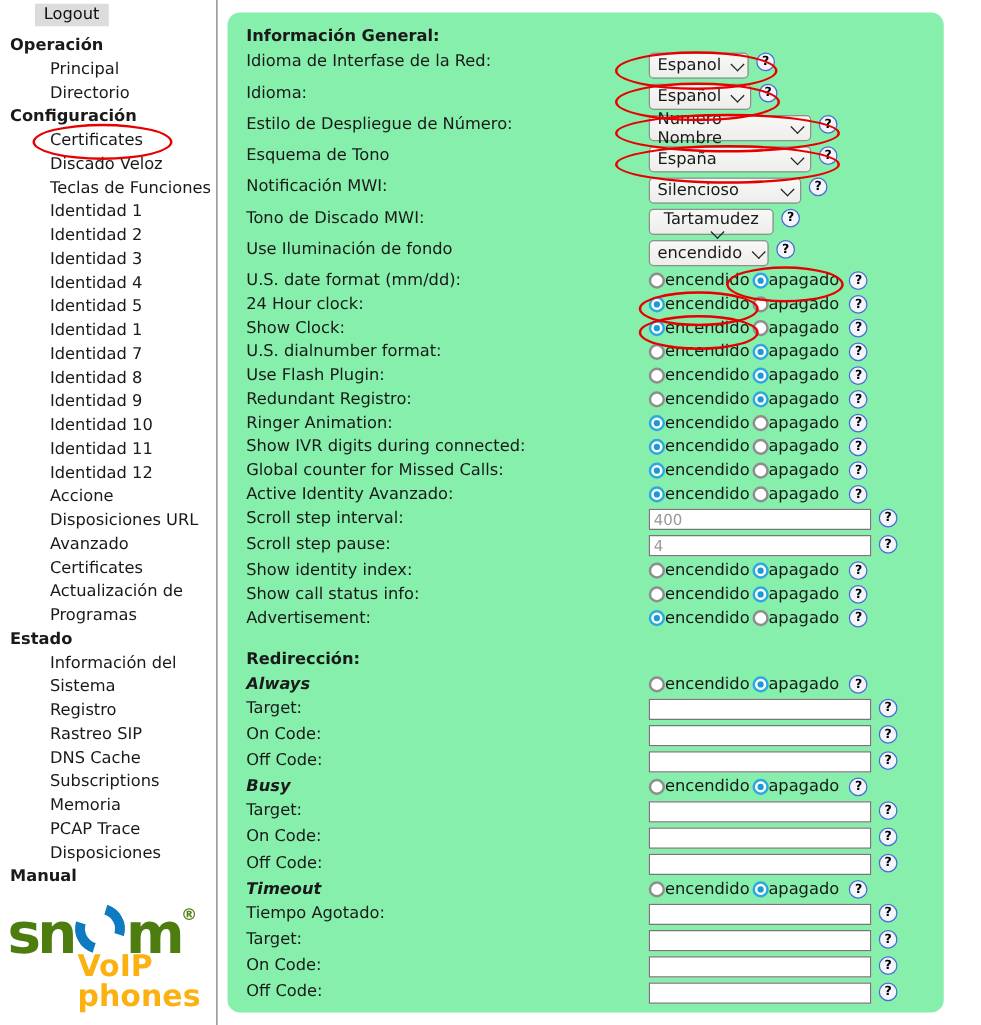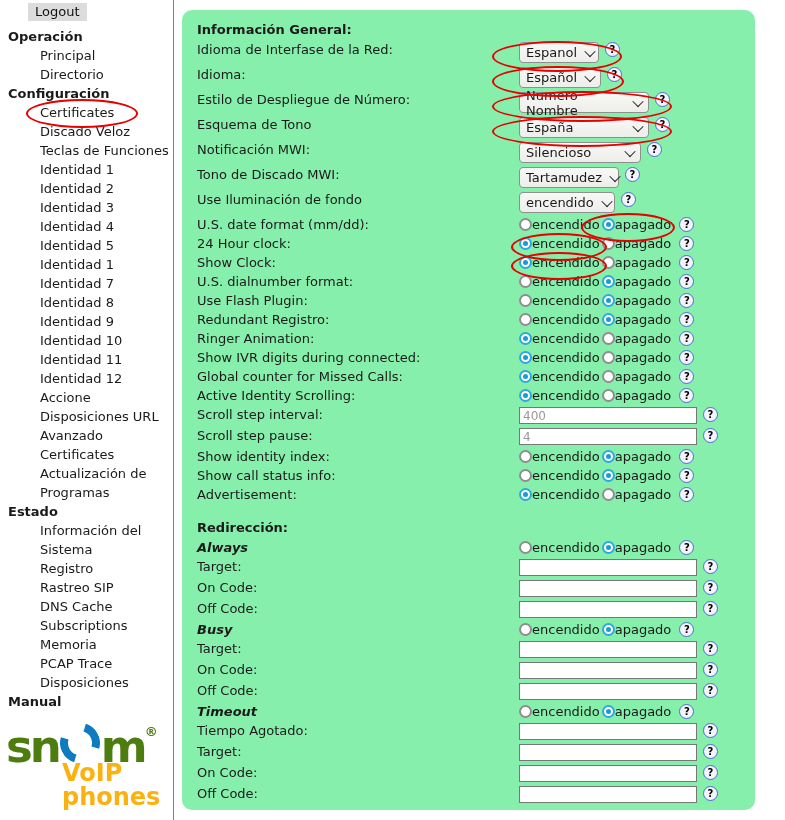--- a/index.html
+++ b/index.html
@@ -174,21 +174,21 @@
       <div class="row row-select">
         <span class="lbl">Notificación MWI:</span>
         <span class="sel" style="width: 122px;">
           <span class="sel-txt">Silencioso</span>
           <span class="chev"></span>
         </span>
         <span class="help">?</span>
       </div>
       <div class="row row-select">
         <span class="lbl">Tono de Discado MWI:</span>
-        <span class="sel" style="width: 100px;">
+        <span class="sel" style="width: 100px; flex-direction: column;">
           <span class="sel-txt">Tartamudez</span>
           <span class="chev"></span>
         </span>
         <span class="help">?</span>
       </div>
       <div class="row row-select">
         <span class="lbl">Use Iluminación de fondo</span>
         <span class="sel" style="width: 96px;">
           <span class="sel-txt">encendido</span>
           <span class="chev"></span>
@@ -282,21 +282,21 @@
         <span class="lbl">Global counter for Missed Calls:</span>
         <span class="radio-group" style="display: inline-flex; align-items: center;">
           <span class="radio on"></span>
           <span class="radio-lab">encendido</span>
           <span class="radio"></span>
           <span class="radio-lab">apagado</span>
         </span>
         <span class="help">?</span>
       </div>
       <div class="row row-radio">
-        <span class="lbl">Active Identity Scrolling:</span>
+        <span class="lbl">Active Identity Avanzado:</span>
         <span class="radio-group" style="display: inline-flex; align-items: center;">
           <span class="radio on"></span>
           <span class="radio-lab">encendido</span>
           <span class="radio"></span>
           <span class="radio-lab">apagado</span>
         </span>
         <span class="help">?</span>
       </div>
       <div class="row row-input">
         <span class="lbl">Scroll step interval:</span>

